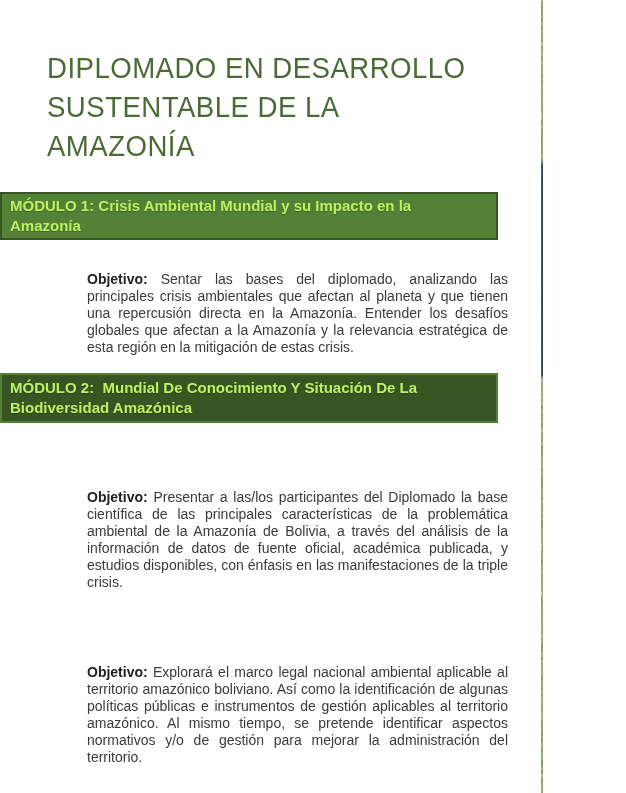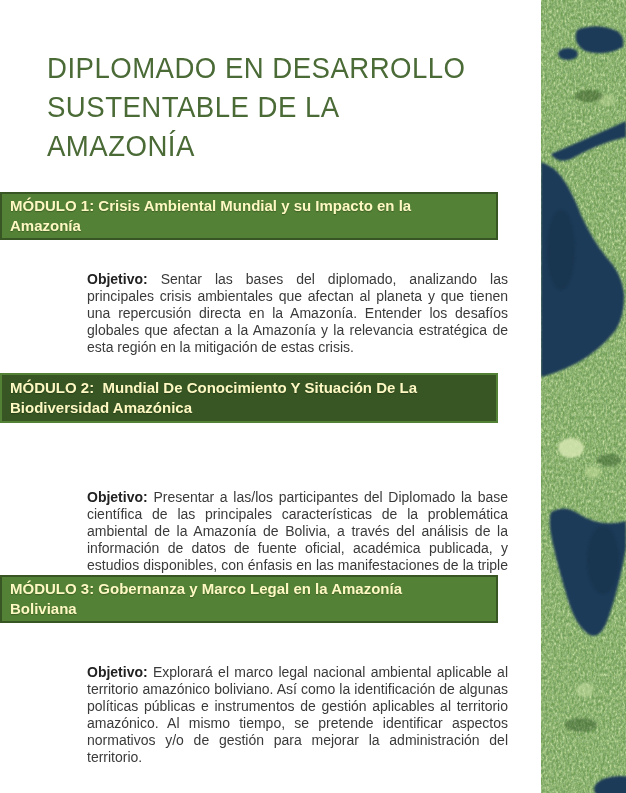--- a/index.html
+++ b/index.html
@@ -1,29 +1,29 @@
 <!DOCTYPE html>
 <html><head>
 <meta charset="utf-8">
 <style>
   html,body{margin:0;padding:0;background:#ffffff;}
   .page{
-    position:relative;width:626px;height:793px;background:#ffffff;
+    position:relative;width:543px;height:793px;background:#ffffff;
     overflow:hidden;font-family:"Liberation Sans",sans-serif;
   }
   .title{
     position:absolute;left:47px;top:48px;
     font-size:30px;line-height:39px;font-weight:400;
     color:#4a6a36;letter-spacing:0.5px;
     transform:scaleX(0.92);transform-origin:left top;
   }
   .title span{display:block;white-space:pre;}
   .module-bar{
     position:absolute;left:0;width:498px;box-sizing:border-box;
-    padding:2px 8px;color:#fef9c3;font-weight:bold;font-size:15px;line-height:20px;
+    padding:2px 8px;color:#bef264;font-weight:bold;font-size:15px;line-height:20px;
     text-shadow:0 1px 1px rgba(0,0,0,0.25);
   }
   .module-bar span{display:block;white-space:pre-wrap;}
   .bar-green{background:#538135;border:2px solid #375623;}
   .bar-dark{background:#375623;border:2px solid #538135;}
   .bar-1{top:192px;min-height:46px;}
   .bar-2{top:373px;min-height:50px;padding-top:3px;padding-bottom:3px;}
   .bar-3{top:575px;min-height:46px;}
   .objective{
     position:absolute;left:87px;width:421px;
@@ -52,24 +52,20 @@
     <span>Amazonía</span>
   </div>
   <p class="objective obj-1"><b>Objetivo:</b><span> Sentar las bases del diplomado, analizando las principales crisis ambientales que afectan al planeta y que tienen una repercusión directa en la Amazonía. Entender los desafíos globales que afectan a la Amazonía y la relevancia estratégica de esta región en la mitigación de estas crisis.</span></p>
 
   <div class="module-bar bar-dark bar-2">
     <span>MÓDULO 2:  Mundial De Conocimiento Y Situación De La</span>
     <span>Biodiversidad Amazónica</span>
   </div>
   <p class="objective obj-2"><b>Objetivo:</b><span> Presentar a las/los participantes del Diplomado la base científica de las principales características de la problemática ambiental de la Amazonía de Bolivia, a través del análisis de la información de datos de fuente oficial, académica publicada, y estudios disponibles, con énfasis en las manifestaciones de la triple crisis.</span></p>
 
-  <div class="module-bar bar-green bar-3">
-    <span>MÓDULO 3: Gobernanza y Marco Legal en la Amazonía</span>
-    <span>Boliviana</span>
-  </div>
   <p class="objective obj-3"><b>Objetivo:</b><span> Explorará el marco legal nacional ambiental aplicable al territorio amazónico boliviano. Así como la identificación de algunas políticas públicas e instrumentos de gestión aplicables al territorio amazónico. Al mismo tiempo, se pretende identificar aspectos normativos y/o de gestión para mejorar la administración del territorio.</span></p>
 
   <div class="photo" aria-label="Aerial photo of Amazon rainforest canopy with dark river">
     <svg viewBox="0 0 85 793" preserveAspectRatio="none" role="img">
       <defs>
         <filter id="fLight" x="0" y="0" width="100%" height="100%">
           <feTurbulence type="fractalNoise" baseFrequency="0.45 0.3" numOctaves="3" seed="4"></feTurbulence>
           <feColorMatrix type="matrix" values="0 0 0 0 0.62  0 0 0 0 0.78  0 0 0 0 0.40  1.6 0 0 0 -0.35"></feColorMatrix>
         </filter>
         <filter id="fDark" x="0" y="0" width="100%" height="100%">

